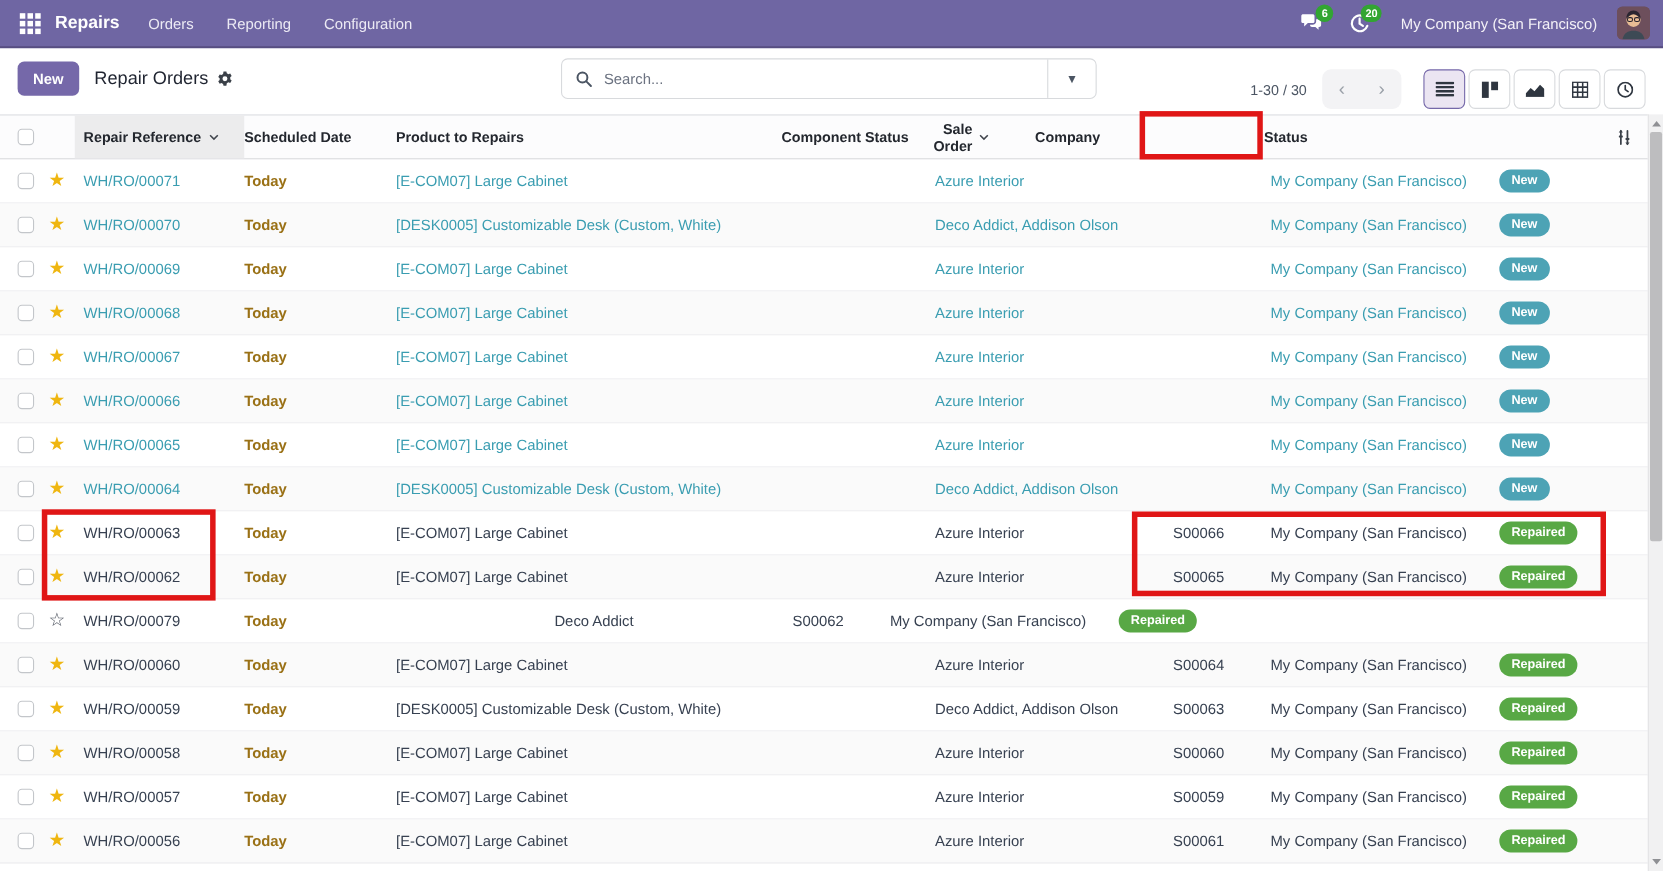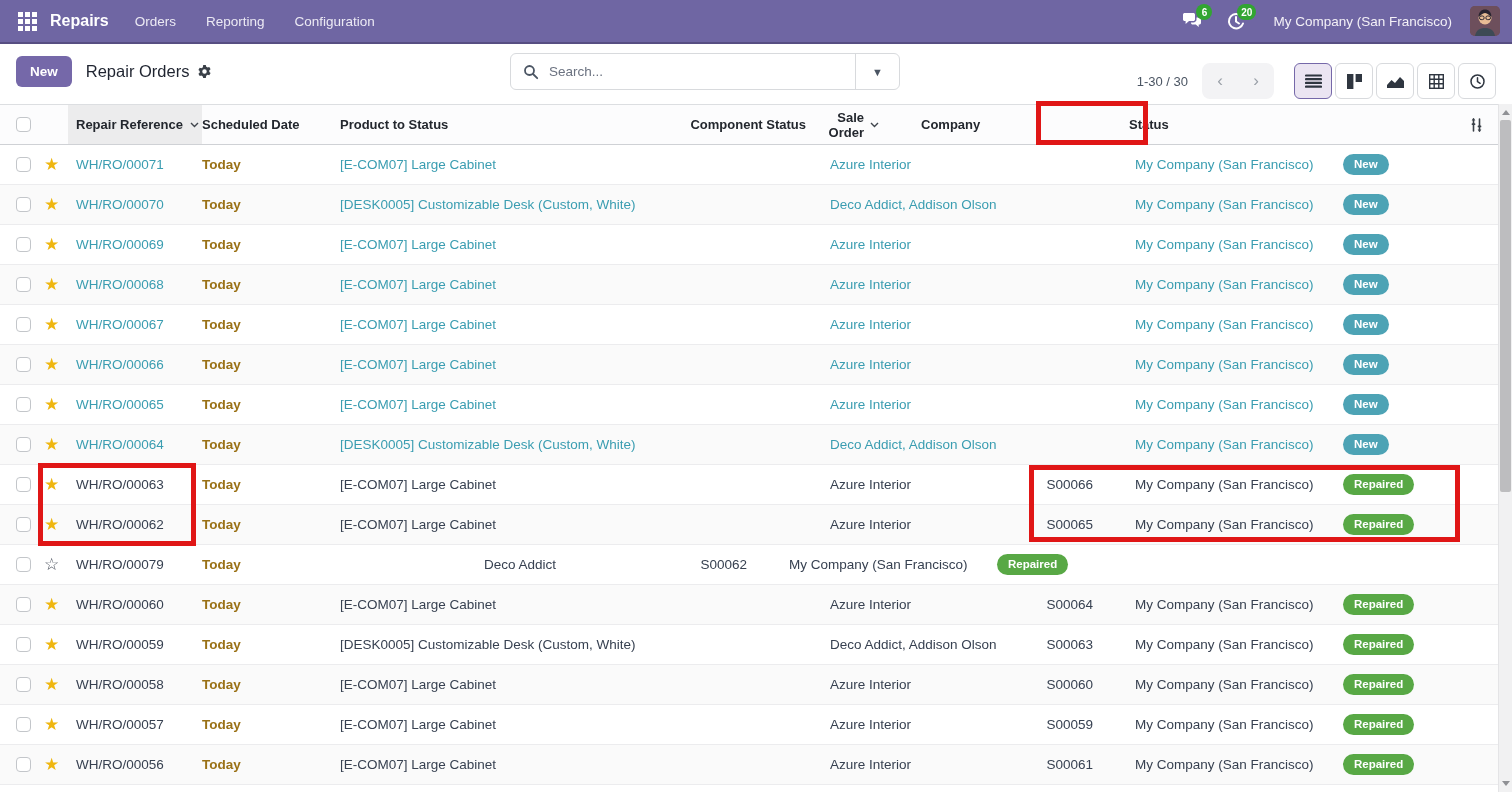--- a/index.html
+++ b/index.html
@@ -25,21 +25,21 @@
   .company-switcher { font-size:13.5px; color:#f4f1f7; cursor:pointer; margin-left:6px; }
   .avatar { width:30px; height:30px; border-radius:5px; overflow:hidden; background:#6d4f5c; cursor:pointer; }
 
   
   .control-panel { position:absolute; top:44px; left:0; width:1512px; height:54px;
     display:flex; align-items:center; padding:0 16px; background:#fff; }
   .btn-new { background:#7568a9; color:#fff; font-size:13.5px; font-weight:700;
     border:none; border-radius:6px; padding:8px 14px; cursor:pointer; }
   .view-title { font-size:16.5px; color:#1f2430; margin-left:14px; display:flex; align-items:center; gap:8px; }
   .gear-icon { cursor:pointer; display:inline-flex; color:#3a4048; }
-  .search-wrap { position:absolute; left:510px; top:9px; width:390px; height:37px;
+  .search-wrap { position:absolute; left:510px; top:9px; width:487px; height:37px;
     border:1px solid #d8dadd; border-radius:6px; display:flex; align-items:center; background:#fff; }
   .search-icon { margin:0 10px 0 12px; display:inline-flex; color:#4b5563; }
   .search-input { flex:1; border:none; outline:none; font-size:13.5px; color:#374151;
     font-family:"Liberation Sans", sans-serif; background:transparent; }
   .search-input::placeholder { color:#6b7280; }
   .search-caret { width:44px; height:100%; border-left:1px solid #d8dadd; display:flex;
     align-items:center; justify-content:center; color:#4b5563; font-size:11px; cursor:pointer; }
   .cp-right { margin-left:auto; display:flex; align-items:center; gap:14px;margin-top:20px; }
   .pager-text { font-size:13px; color:#4b5563; }
   .pager-btns { display:flex; background:#f3f3f5; border-radius:8px; overflow:hidden; }
@@ -54,21 +54,21 @@
   .table-wrap { position:absolute; top:104px; left:0; width:1498px; }
   .list-header { display:flex; align-items:stretch; height:41px; background:#fcfcfd;
     border-top:1px solid #dcdee1; border-bottom:1px solid #cfd1d5; font-size:13px; font-weight:700; color:#23272e; }
   .list-header .hcell { display:flex; align-items:center; }
   .list-row { display:flex; align-items:center; height:40px; border-bottom:1px solid #ececee;
     font-size:13.5px; background:#fff; }
   .list-row:nth-child(even) { background:#fafafa; }
 
   .col-check { width:44px; padding-left:16px; display:flex; align-items:center; flex:none; }
   .col-star { width:24px; flex:none; display:flex; align-items:center; }
-  .col-ref { width:134px; padding-left:8px; flex:none; display:flex; align-items:center;text-align:right; }
+  .col-ref { width:154px; padding-left:8px; flex:none; display:flex; align-items:center;text-align:right; }
   .col-date { width:138px; flex:none; }
   .col-product { width:346px; flex:none; }
   .col-component { width:120px; flex:none; text-align:right; justify-content:flex-end; }
   .col-customer { width:214px; padding-left:24px; flex:none; }
   .col-saleorder { width:95px; flex:none; text-align:right; justify-content:space-between; padding-right:22px; }
   .col-company { width:210px; padding-left:20px; flex:none; }
   .col-status { width:115px; padding-left:18px; flex:none; }
   .col-end { flex:1; display:flex; justify-content:flex-end; padding-right:14px; align-items:center; }
 
   .list-header .col-ref { background:#ececed; gap:7px; cursor:pointer; }
@@ -229,21 +229,21 @@
       <div class="hcell col-star"></div>
       <div class="hcell col-ref">
         <span>Repair Reference</span>
         <span class="sort-caret">
           <svg width="9" height="6" viewBox="0 0 9 6" fill="none" stroke="currentColor" stroke-width="1.4">
               <path d="M1 1l3.5 3.5L8 1"></path>
             </svg>
         </span>
       </div>
       <div class="hcell col-date">Scheduled Date</div>
-      <div class="hcell col-product">Product to Status</div>
+      <div class="hcell col-product">Product to Repairs</div>
       <div class="hcell col-component">Component Status</div>
       <div class="hcell col-saleorder">
         <span>Sale Order</span>
         <span class="sort-caret">
           <svg width="9" height="6" viewBox="0 0 9 6" fill="none" stroke="currentColor" stroke-width="1.4">
               <path d="M1 1l3.5 3.5L8 1"></path>
             </svg>
         </span>
       </div>
       <div class="hcell col-company">Company</div>

